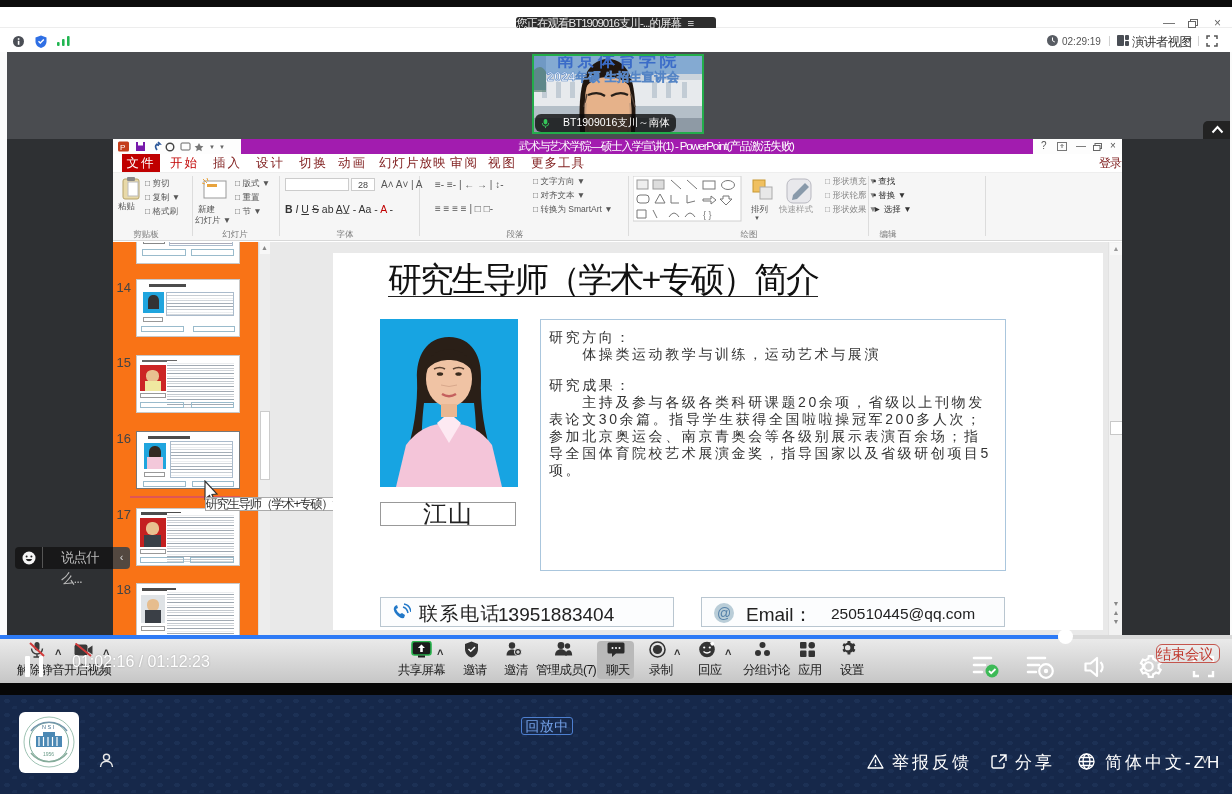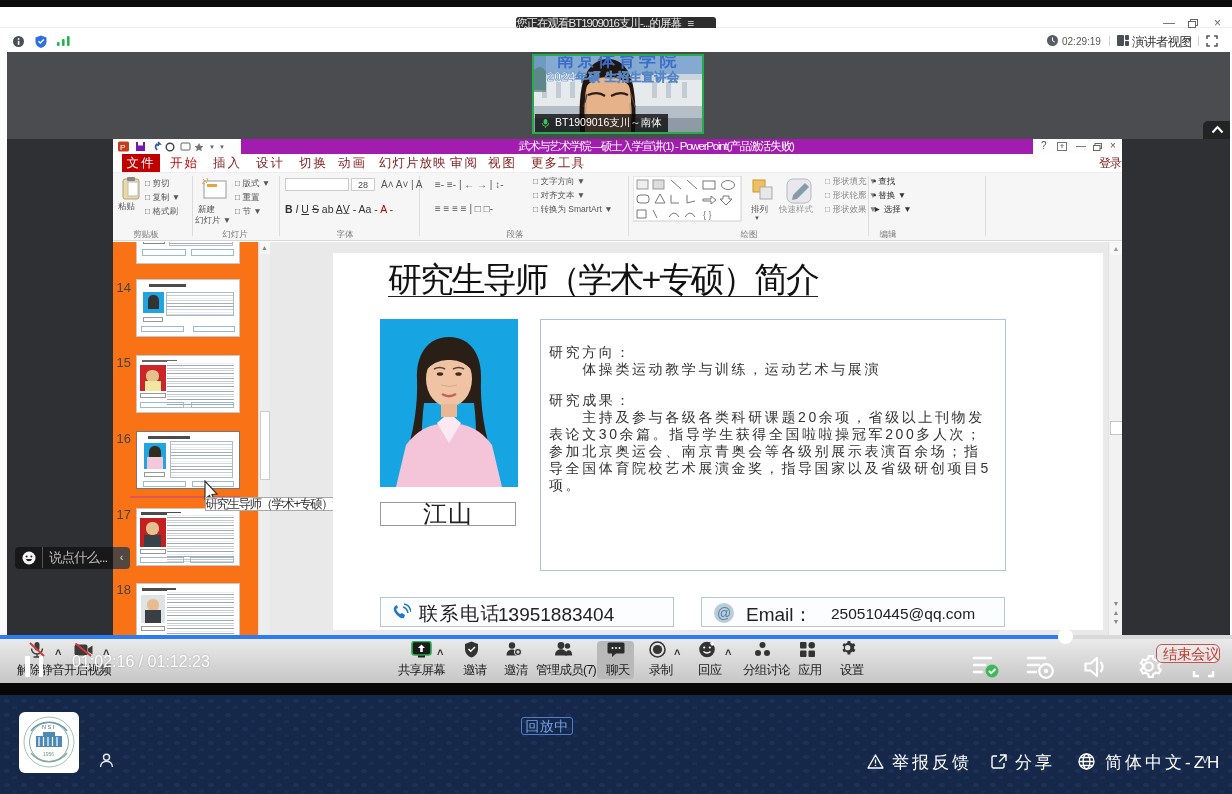--- a/index.html
+++ b/index.html
@@ -12,21 +12,21 @@
 .pill{left:516px;top:9.5px;width:200px;height:13px;background:#2d2d2d;border-radius:3px;color:#e8e8e8;font-size:11.5px;line-height:13px;text-align:left;letter-spacing:-1px}
 .winbtn{color:#666;font-size:12px;top:9px}
 .bar2{left:0;top:28px;width:1232px;height:24px;background:#fff}
 
 .stage{left:0;top:52px;width:1232px;height:583px;background:#2e3033}
 .lightband{left:7px;top:0;width:1222.5px;height:87px;background:#4a4c50}
 .wstripL{left:0;top:0;width:7px;height:583px;background:#fbfbfb}
 .wstripR{left:1229.5px;top:0;width:2.5px;height:583px;background:#fbfbfb}
 
 .cam{left:532px;top:2px;width:172px;height:79.5px;border:2px solid #23ad4b;background:#b91c1c;overflow:hidden}
-.campill{left:1px;top:58px;height:17.5px;background:rgba(10,10,10,0.78);border-radius:0;color:#fff;font-size:10.5px;line-height:17.5px;padding:0 6px 0 20px}
+.campill{left:1px;top:58px;height:17.5px;background:rgba(10,10,10,0.78);border-radius:6px;color:#fff;font-size:10.5px;line-height:17.5px;padding:0 6px 0 28px}
 
 .ppt{left:113px;top:87px;width:1009px;height:496px;background:#fff}
 .ppt-qat{left:0;top:0;width:128px;height:15px;background:#fdfdfd}
 .ppt-red{left:128px;top:0;width:792px;height:15px;background:#a21caf}
 .ppt-title{color:#fff;font-size:11.5px;line-height:15px;width:100%;text-align:center;letter-spacing:-1.2px}
 .ppt-winbtns{left:920px;top:0;width:89px;height:15px;background:#fdfdfd;color:#555;font-size:10px}
 .ppt-menu{left:0;top:15px;width:1009px;height:18.5px;background:#fff;border-bottom:1px solid #eee}
 .tab{position:absolute;top:0;height:18px;line-height:18px;font-size:12.5px;color:#7f1d1d}
 .ppt-ribbon{left:0;top:33.5px;width:1009px;height:68px;background:#f6f6f6;border-bottom:1px solid #d8d8d8}
 .gsep{position:absolute;top:3px;height:60px;width:1px;background:#dcdcdc}
@@ -55,21 +55,21 @@
 
 .prog{left:0;top:634.5px;width:1232px;height:4px;background:#d9d9d9}
 .progfill{left:0;top:0;width:1058px;height:4px;background:#2e7bf6}
 .progdot{left:1057.5px;top:629px;width:15px;height:15px;border-radius:50%;background:#fff}
 
 .mtb{left:0;top:638.5px;width:1232px;height:44.5px;background:linear-gradient(#eaeaea,#c6c6c6)}
 .mlabel{position:absolute;top:23px;font-size:12.5px;letter-spacing:-0.75px;color:#1c1c1c;white-space:nowrap}
 .mcaret{position:absolute;font-size:11px;color:#333;font-weight:bold}
 .ptime{position:absolute;left:72px;top:14px;color:#fff;font-size:16px;white-space:nowrap;text-shadow:0 0 2px rgba(0,0,0,.25)}
 .pbar{position:absolute;top:17px;width:4.5px;height:21px;background:#fff;border-radius:1px}
-.endbtn{position:absolute;left:1156px;top:5px;width:64px;height:19px;border:1px solid #c4554d;border-radius:6px;color:#c0392f;font-size:14.5px;letter-spacing:-0.5px;text-align:right;line-height:18px;background:rgba(255,255,255,0.25)}
+.endbtn{position:absolute;left:1156px;top:5px;width:64px;height:19px;border:1px solid #c4554d;border-radius:6px;color:#c0392f;font-size:14.5px;letter-spacing:-0.5px;text-align:left;line-height:18px;background:rgba(255,255,255,0.25)}
 .blackstrip{left:0;top:683px;width:1232px;height:12px;background:#070707}
 
 .footer{left:0;top:695px;width:1232px;height:99px;color:#fff;background:radial-gradient(ellipse 5px 3px at 7px 6px,rgba(70,105,160,0.13) 60%,transparent 61%),radial-gradient(ellipse 5px 3px at 15px 13px,rgba(70,105,160,0.10) 60%,transparent 61%),#16284a;background-size:17px 14px,17px 14px}
 .flogo{left:19px;top:17px;width:60px;height:61px;background:#fff;border-radius:6px}
 .ftitle{left:96px;top:17px;font-size:31px;letter-spacing:-3.2px;line-height:31px;color:#fff;white-space:nowrap}
 .fbadge{left:521px;top:22px;width:52px;height:18px;border:1px solid #4d7fd0;border-radius:3px;color:#72a0e8;font-size:14px;text-align:center;line-height:17px;letter-spacing:0.5px}
 .frow2{left:123px;top:57px;font-size:16px;color:#f0f0f0;letter-spacing:2px}
 .fright{position:absolute;top:56px;font-size:17px;color:#fff;letter-spacing:3px}
 </style></head>
 <body>
@@ -368,21 +368,21 @@
             <path d="M16 168 L26 126 Q42 104 69 104 Q96 104 112 126 L122 168 z" fill="#f4c5d9"></path>
             <path d="M57 104 L69 124 L81 104 L74 98 L64 98 z" fill="#fde9f2"></path>
             <path d="M54 50 q6 -3 11 0 M73 50 q6 -3 11 0" stroke="#594031" stroke-width="1.6" fill="none"></path>
             <ellipse cx="60" cy="55" rx="3.2" ry="1.8" fill="#3a2b1e"></ellipse>
               <ellipse cx="78.5" cy="55" rx="3.2" ry="1.8" fill="#3a2b1e"></ellipse>
             <path d="M61 66 q8 3 16 0" stroke="#d8a88c" stroke-width="1" fill="none"></path>
             <path d="M62 75 q7 4.5 14 0" stroke="#c4605e" stroke-width="2.4" fill="none"></path>
           </svg>
           <div class="namebox">江山</div>
           <div class="tbox">
-              <p style="margin:22px 0 0">研究方向：<br>　　体操类运动教学与训练，运动艺术与展演</p>
+              <p style="margin:7px 0 0">研究方向：<br>　　体操类运动教学与训练，运动艺术与展演</p>
               <p style="margin:14px 0 0">研究成果：<br>　　主持及参与各级各类科研课题20余项，省级以上刊物发表论文30余篇。指导学生获得全国啦啦操冠军200多人次；参加北京奥运会、南京青奥会等各级别展示表演百余场；指导全国体育院校艺术展演金奖，指导国家以及省级研创项目5项。</p>
             </div>
           <div class="cbox" style="left:47px;top:344px;width:294px">
             <svg class="abs" style="left:10px;top:5px" width="20" height="20" viewBox="0 0 20 20">
                 <path d="M4 3 q-3 3 1 8 q4 5 8 4 l1 -3 -3 -2 -2 1 q-3 -2 -4 -5 l2 -1 -1 -3 z" fill="#2278c8"></path>
                 <path d="M12 4 q4 1 5 6 M13 1 q6 1 7 8" stroke="#2278c8" stroke-width="1.5" fill="none"></path>
               </svg>
             <span class="abs" style="left:38px;top:3px;letter-spacing:1.5px">联系电话：</span>
               <span class="abs" style="left:117px;top:6px;letter-spacing:0px">13951883404</span>
           </div>
@@ -407,21 +407,21 @@
           <path d="M1.5 7.5 L6.5 2 L11.5 7.5" stroke="#fff" stroke-width="2" fill="none"></path>
         </svg>
       </div>
     <div class="abs chatpill">
         <svg style="position:absolute;left:7px;top:4px" width="14" height="14" viewBox="0 0 14 14">
           <circle cx="7" cy="7" r="6.5" fill="#f5f5f5"></circle>
           <circle cx="4.6" cy="5.4" r="1" fill="#222"></circle>
           <circle cx="9.4" cy="5.4" r="1" fill="#222"></circle>
           <path d="M3.8 8 a3.4 3.4 0 0 0 6.4 0 z" fill="#222"></path>
         </svg>
-        <span style="position:absolute;left:27px;top:0;border-left:1px solid #555;padding-left:6px;height:21px;display:inline-block;line-height:21px">说点什么...</span>
+        <span style="position:absolute;left:27px;top:0;border-left:1px solid #555;padding-left:18px;height:21px;display:inline-block;line-height:21px">说点什么...</span>
       </div>
     <div class="abs chatcol">‹</div>
   </div>
   <div class="abs prog">
       <div class="abs progfill"></div>
     </div>
   <div class="abs mtb" id="mtb">
 
     <svg class="abs" style="left:28px;top:2px" width="18" height="18" viewBox="0 0 18 18">
         <rect x="6.5" y="1" width="5" height="8.5" rx="2.5" fill="#3a3a3a"></rect>

